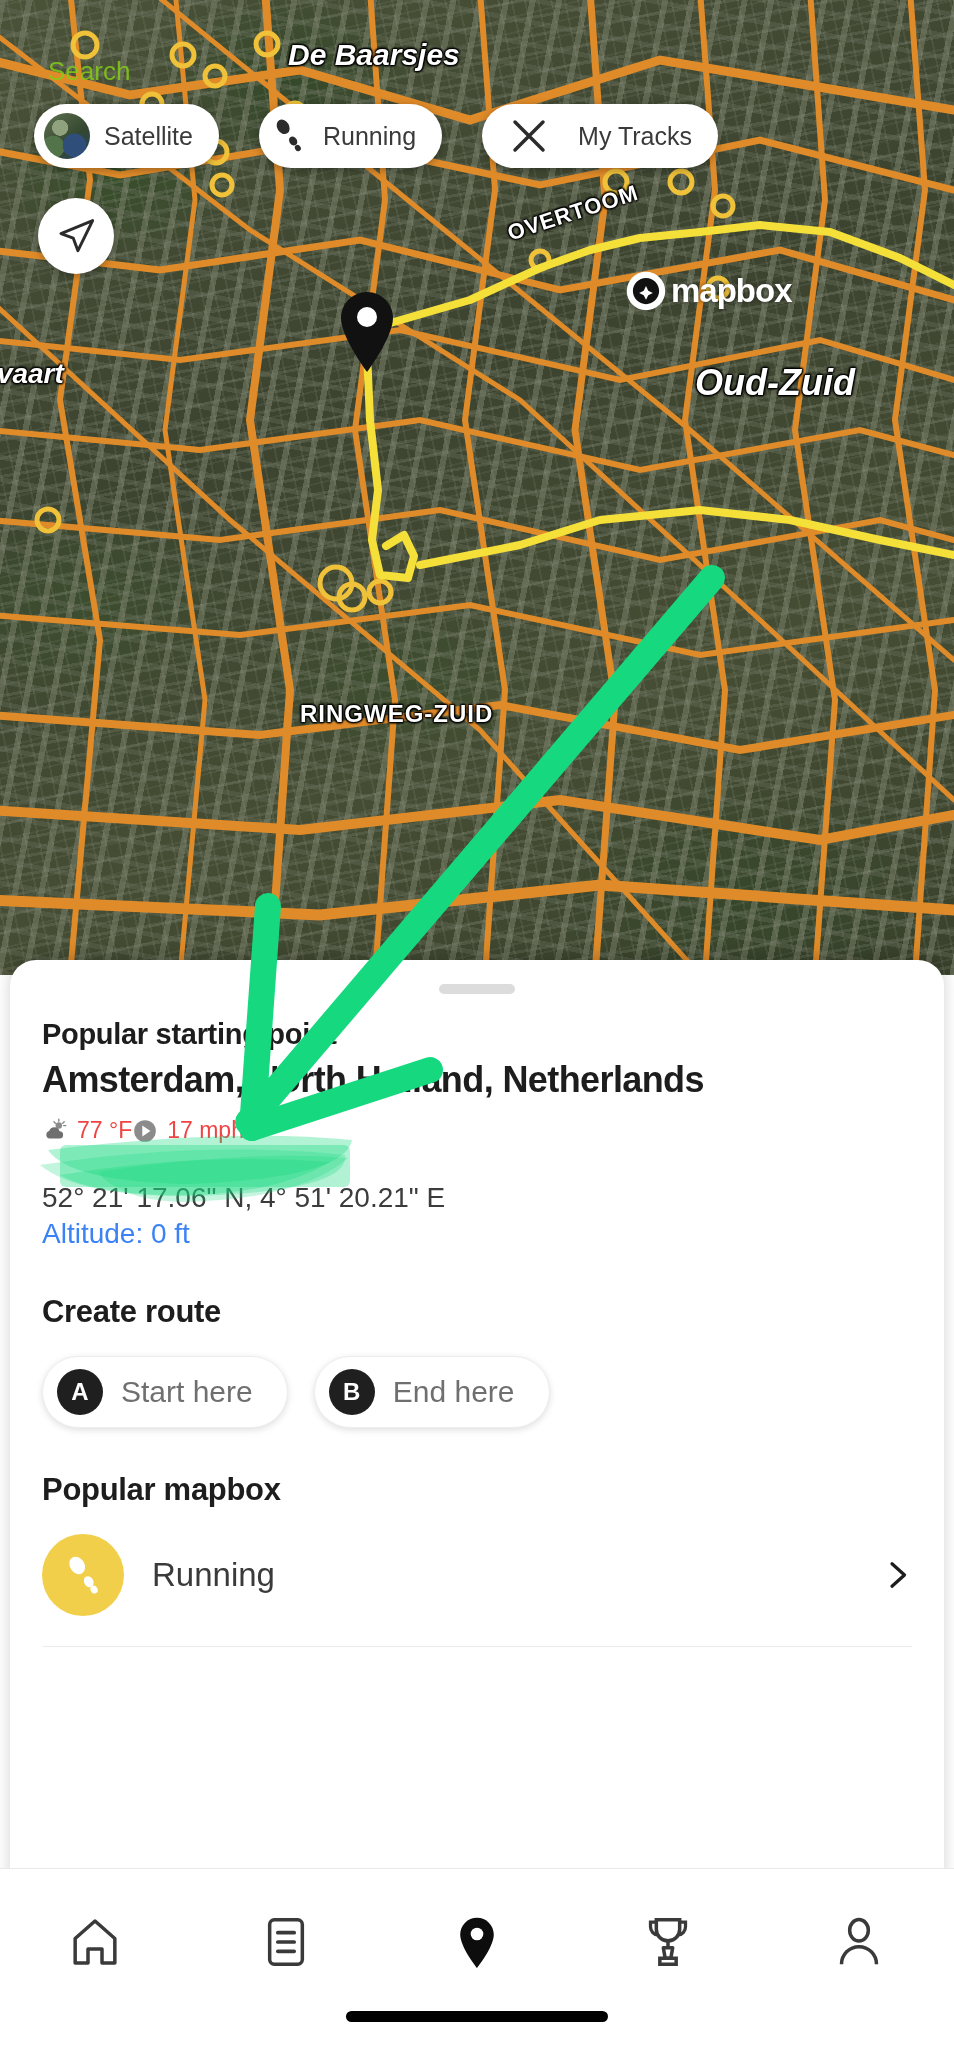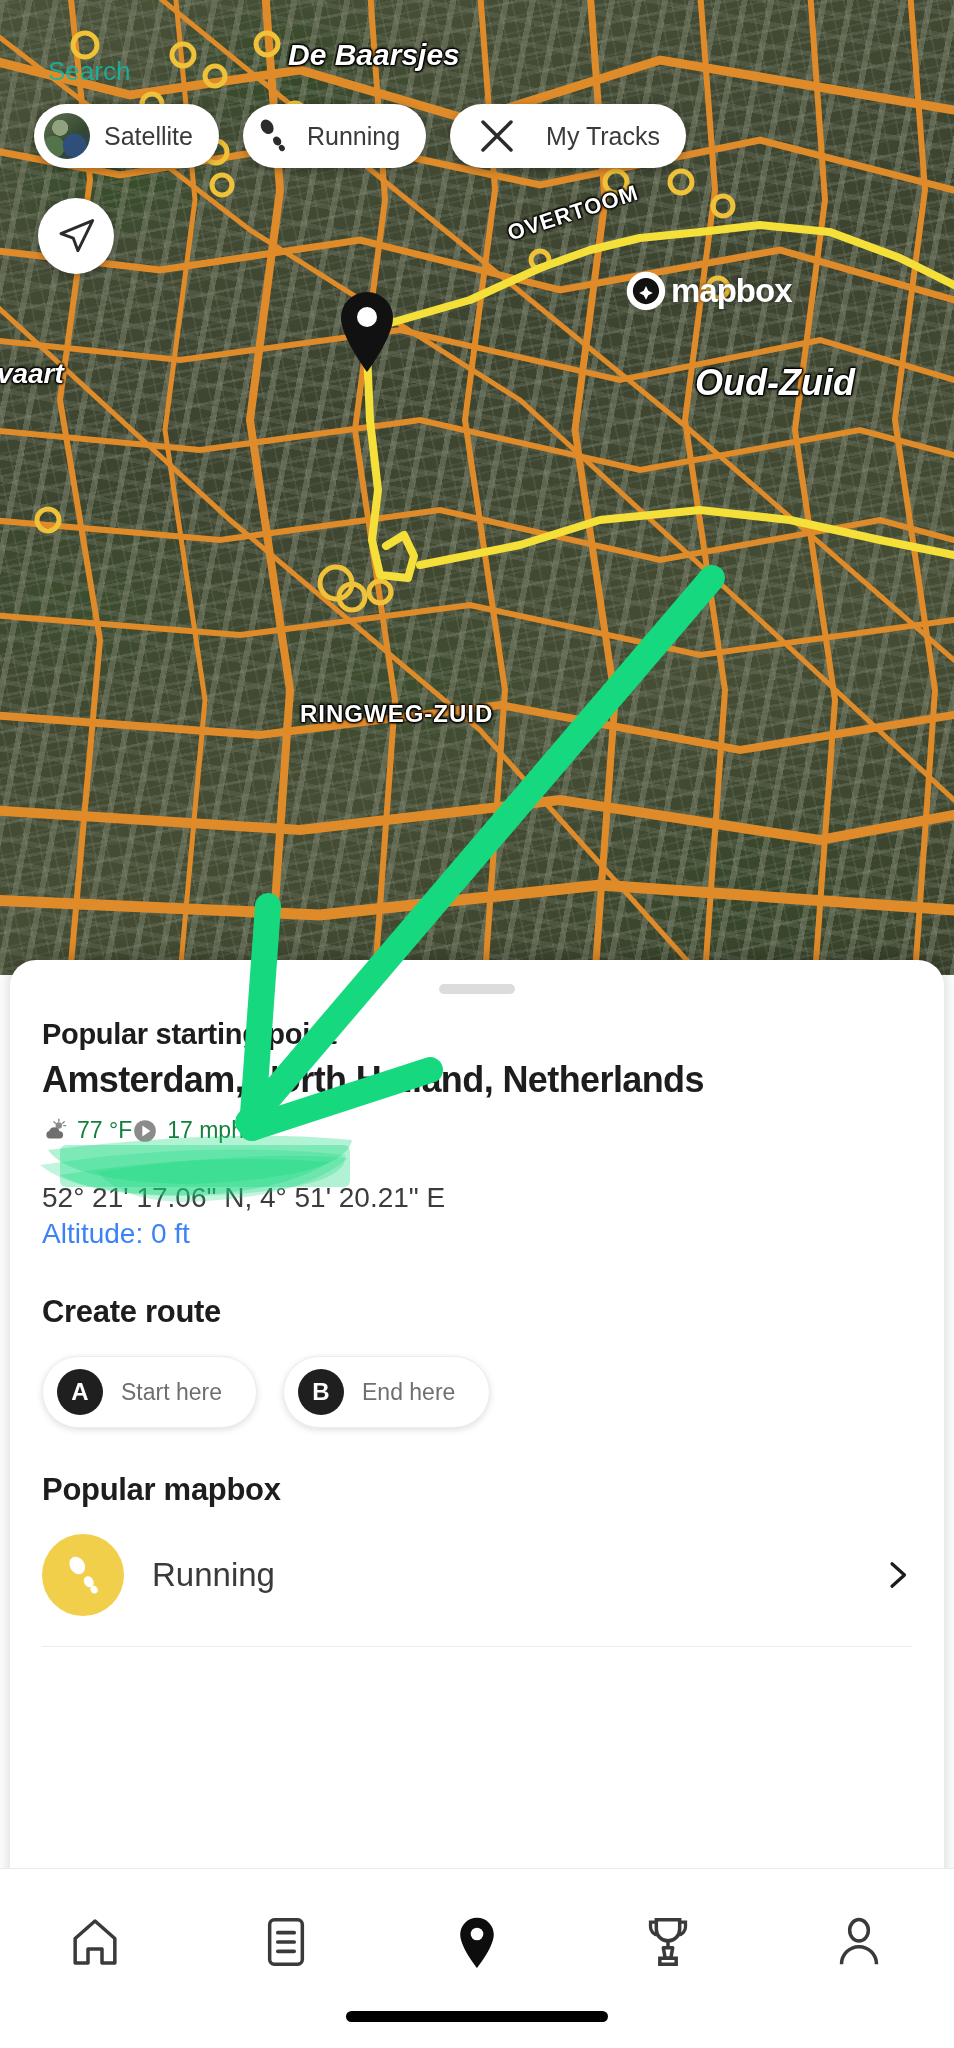--- a/index.html
+++ b/index.html
@@ -67,26 +67,26 @@
   .bars { display:flex; align-items:flex-end; gap:3px; height:20px; }
   .bars i { display:block; width:5px; background:#000; border-radius:1px; }
   .bars i:nth-child(1){height:7px;} .bars i:nth-child(2){height:11px;}
   .bars i:nth-child(3){height:15px;} .bars i:nth-child(4){height:19px;}
   .batt { width:34px; height:17px; border:2px solid #000; border-radius:4px; position:relative; }
   .batt:after{content:"";position:absolute;right:-5px;top:5px;width:3px;height:7px;background:#000;border-radius:0 2px 2px 0;}
   .batt i{position:absolute;left:2px;top:2px;bottom:2px;width:78%;background:#000;border-radius:2px;}
 
   
   #search-ghost{
-    position:absolute; left:48px; top:56px; font-size:26px; color:#14b8a6; opacity:.85;
+    position:absolute; left:48px; top:56px; font-size:26px; color:#84cc16; opacity:.85;
     z-index:5; pointer-events:none;
   }
 
   
-  #chips { position:absolute; left:34px; top:104px; display:flex; gap:24px; z-index:30; }
+  #chips { position:absolute; left:34px; top:104px; display:flex; gap:40px; z-index:30; }
   .chip {
     height:64px; border-radius:32px; background:#fff; display:flex; align-items:center;
     padding:0 26px 0 10px; gap:14px; box-shadow:0 2px 8px rgba(0,0,0,.30);
     font-size:25px; color:#3a3a3a; cursor:pointer;
   }
   .chip.nopad { padding:0 26px;justify-content:center; }
   .chip-label { font-size:25px; color:#3a3a3a; }
   .globe {
     width:46px;height:46px;border-radius:50%;flex:0 0 46px;
     background:
@@ -121,36 +121,36 @@
     background:#fff; border-radius:26px 26px 0 0;
     box-shadow:0 -4px 16px rgba(0,0,0,.18);
     z-index:50;
     width:934px; height:1088px;
     overflow:hidden;
   }
   #grabber { width:76px; height:10px; border-radius:5px; background:#dcdcdc; margin:24px auto 0; }
   .sheet-inner { padding:0 32px; }
   .eyebrow { font-size:29px; font-weight:bold; color:#1d1d1d; margin-top:24px; letter-spacing:-.3px; }
   .place-title { font-size:36px; font-weight:bold; color:#1d1d1d; margin-top:8px; letter-spacing:-.6px; }
-  .metarow { display:flex; align-items:center; margin-top:16px; color:#15803d; font-size:23px; }
+  .metarow { display:flex; align-items:center; margin-top:16px; color:#ef4444; font-size:23px; }
   .metaitem { display:flex; align-items:center; gap:9px; }
   .coords { font-size:28px; color:#3c3c3c; margin-top:38px; }
   .altitude { font-size:28px; color:#3b82f6; margin-top:4px; }
   .section-head { font-size:31px; font-weight:bold; color:#1d1d1d; margin-top:44px; letter-spacing:-.3px; }
   .routebtns { display:flex; gap:26px; margin-top:26px; }
   .routebtn {
     height:72px; border-radius:36px; background:#fff; border:1px solid #ededed;
     box-shadow:0 2px 7px rgba(0,0,0,.13);
     display:flex; align-items:center; gap:18px; padding:0 34px 0 14px; cursor:pointer;
   }
   .abadge {
     width:46px;height:46px;border-radius:50%;background:#1f1f1f;color:#fff;
     display:flex;align-items:center;justify-content:center;font-size:24px;font-weight:bold;flex:0 0 46px;
   }
-  .routebtn span.lbl { font-size:23px; color:#6f6f6f; }
+  .routebtn span.lbl { font-size:30px; color:#6f6f6f; }
   .routerow {
     display:flex; align-items:center; gap:28px; margin-top:26px;
     border-bottom:1px solid #ececec; padding-bottom:30px; cursor:pointer;
   }
   .routerow .circ {
     width:82px;height:82px;border-radius:50%;background:#f2cf4a;flex:0 0 82px;
     display:flex;align-items:center;justify-content:center;
   }
   .routerow .rname { font-size:33px; color:#3a3a3a; flex:1; }
   .chev { width:30px;height:30px;flex:0 0 30px; }

